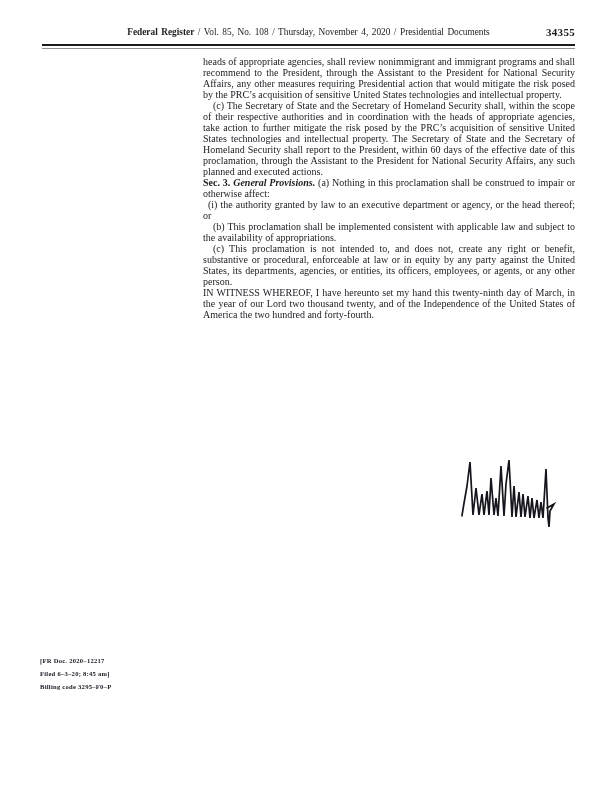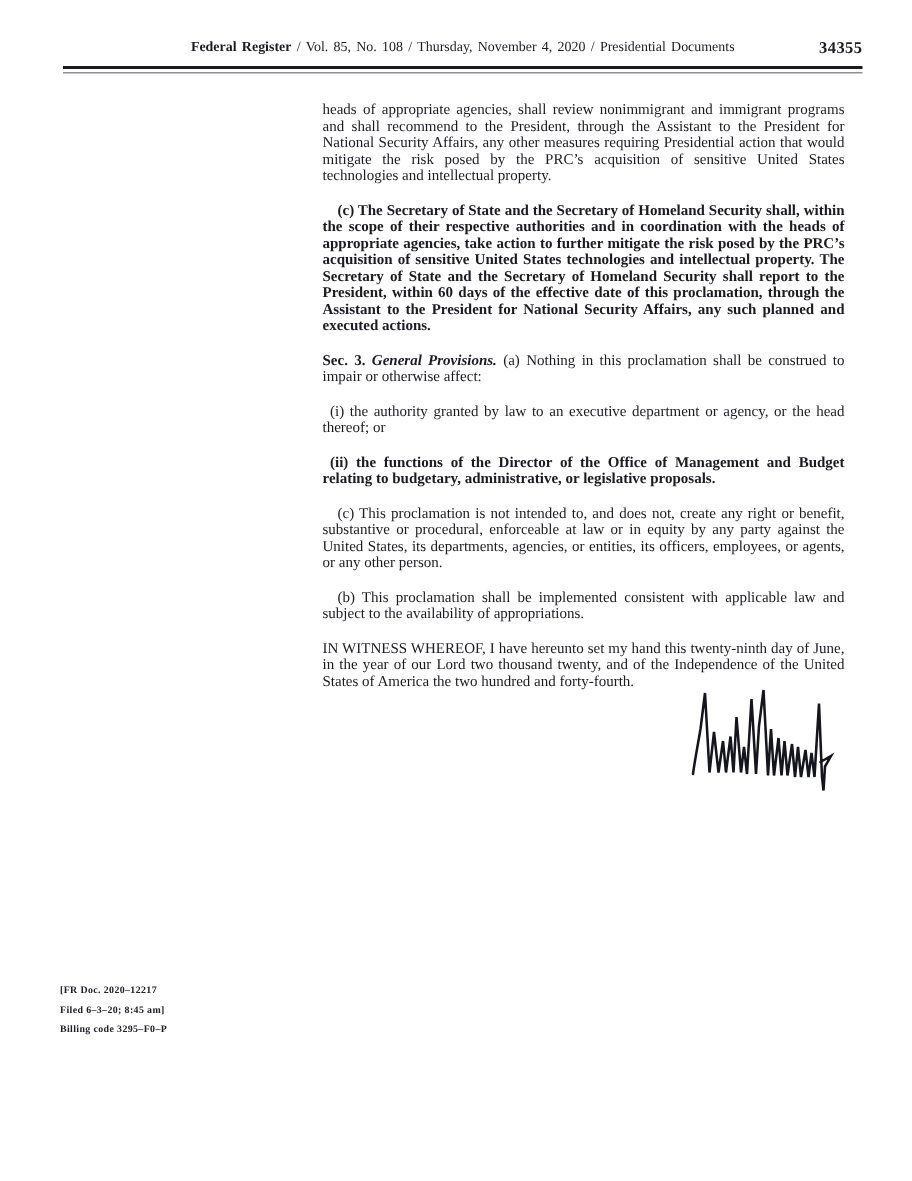--- a/index.html
+++ b/index.html
@@ -36,24 +36,24 @@
     position: absolute; top: 47.6px; left: 42px;
     width: 533px; height: 1.8px; background: #8f8f93;
   }
   
   .column {
     position: absolute;
     top: 56px; left: 203px; width: 372px;
     font-size: 10px; line-height: 11px;
     text-align: justify;
   }
-  .column p { margin: 12px; }
+  .column p { margin: 0; }
   .p-indent { text-indent: 10px; }
   .p-sub { margin-left: 6px; text-indent: 5px; }
-  .gap-lg { margin-top: 7px; font-weight: bold; }
+  .gap-lg { margin-top: 7px; }
   .gap-md { margin-top: 6px; }
   .gap-sm { margin-top: 3px; }
   .gap-xs { margin-top: 2px; }
   .sec-label { font-weight: bold; }
   .sec-title { font-style: italic; font-weight: bold; }
   
   .signature-block {
     position: absolute;
     top: 453px; left: 458px;
     width: 108px; height: 78px;
@@ -78,24 +78,23 @@
 </div>
 
 <div class="rule-thick"></div>
 <div class="rule-thin"></div>
 
 <main class="column">
   <p>heads of appropriate agencies, shall review nonimmigrant and immigrant programs and shall recommend to the President, through the Assistant to the President for National Security Affairs, any other measures requiring Presidential action that would mitigate the risk posed by the PRC’s acquisition of sensitive United States technologies and intellectual property.</p>
   <p class="p-indent gap-lg">(c) The Secretary of State and the Secretary of Homeland Security shall, within the scope of their respective authorities and in coordination with the heads of appropriate agencies, take action to further mitigate the risk posed by the PRC’s acquisition of sensitive United States technologies and intellectual property. The Secretary of State and the Secretary of Homeland Security shall report to the President, within 60 days of the effective date of this proclamation, through the Assistant to the President for National Security Affairs, any such planned and executed actions.</p>
   <p class="gap-sm"><span class="sec-label">Sec. 3.</span><span class="sec-title"> General Provisions.</span><span> (a) Nothing in this proclamation shall be construed to impair or otherwise affect:</span></p>
   <p class="p-sub gap-sm">(i) the authority granted by law to an executive department or agency, or the head thereof; or</p>
-  <p class="p-sub gap-lg">(ii) the functions of the Director of the Office of Management and Budget relating to budgetary, administrative, or legislative proposals.</p>
+  <p class="p-indent gap-sm">(b) This proclamation shall be implemented consistent with applicable law and subject to the availability of appropriations.</p>
   <p class="p-indent gap-md">(c) This proclamation is not intended to, and does not, create any right or benefit, substantive or procedural, enforceable at law or in equity by any party against the United States, its departments, agencies, or entities, its officers, employees, or agents, or any other person.</p>
-  <p class="p-indent gap-sm">(b) This proclamation shall be implemented consistent with applicable law and subject to the availability of appropriations.</p>
-  <p class="gap-xs">IN WITNESS WHEREOF, I have hereunto set my hand this twenty-ninth day of June, in the year of our Lord two thousand twenty, and of the Independence of the United States of America the two hundred and forty-fourth.</p>
+  <p class="gap-xs">IN WITNESS WHEREOF, I have hereunto set my hand this twenty-ninth day of March, in the year of our Lord two thousand twenty, and of the Independence of the United States of America the two hundred and forty-fourth.</p>
 </main>
 
 <div class="signature-block">
   <svg viewBox="0 0 108 72" xmlns="http://www.w3.org/2000/svg">
     <path d="M4 60
              C5 52 7 42 9 30
              L12 6 L15 59
              L18 32 L21 59
              L24 38 L26 59
              L29 35 L31 59

